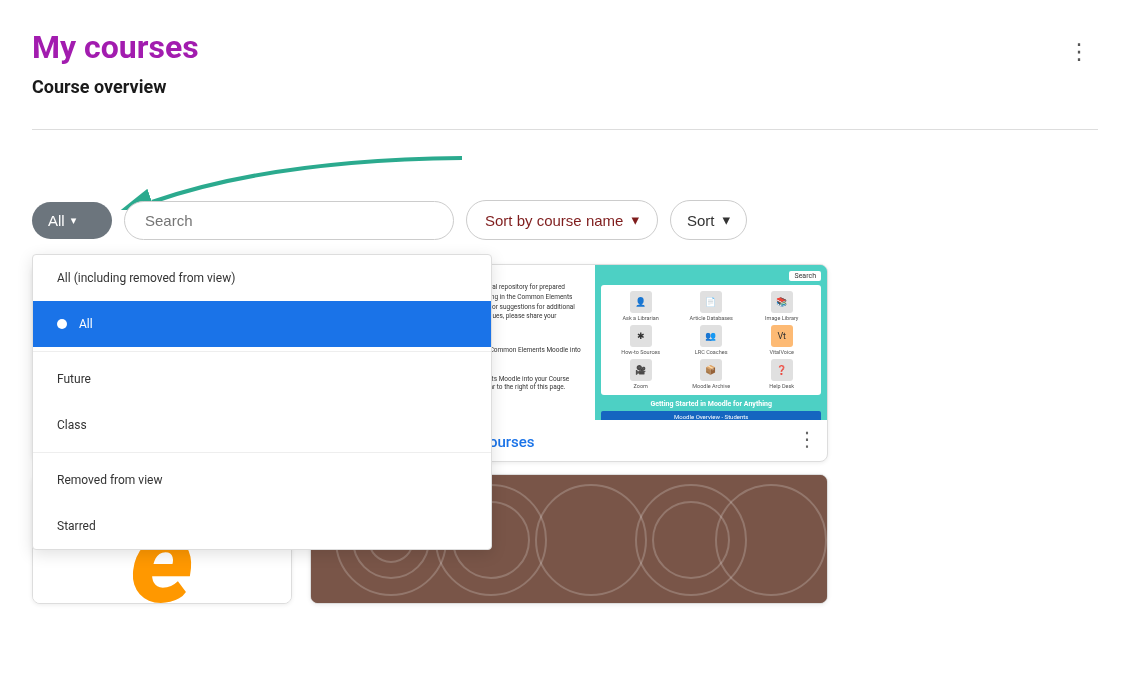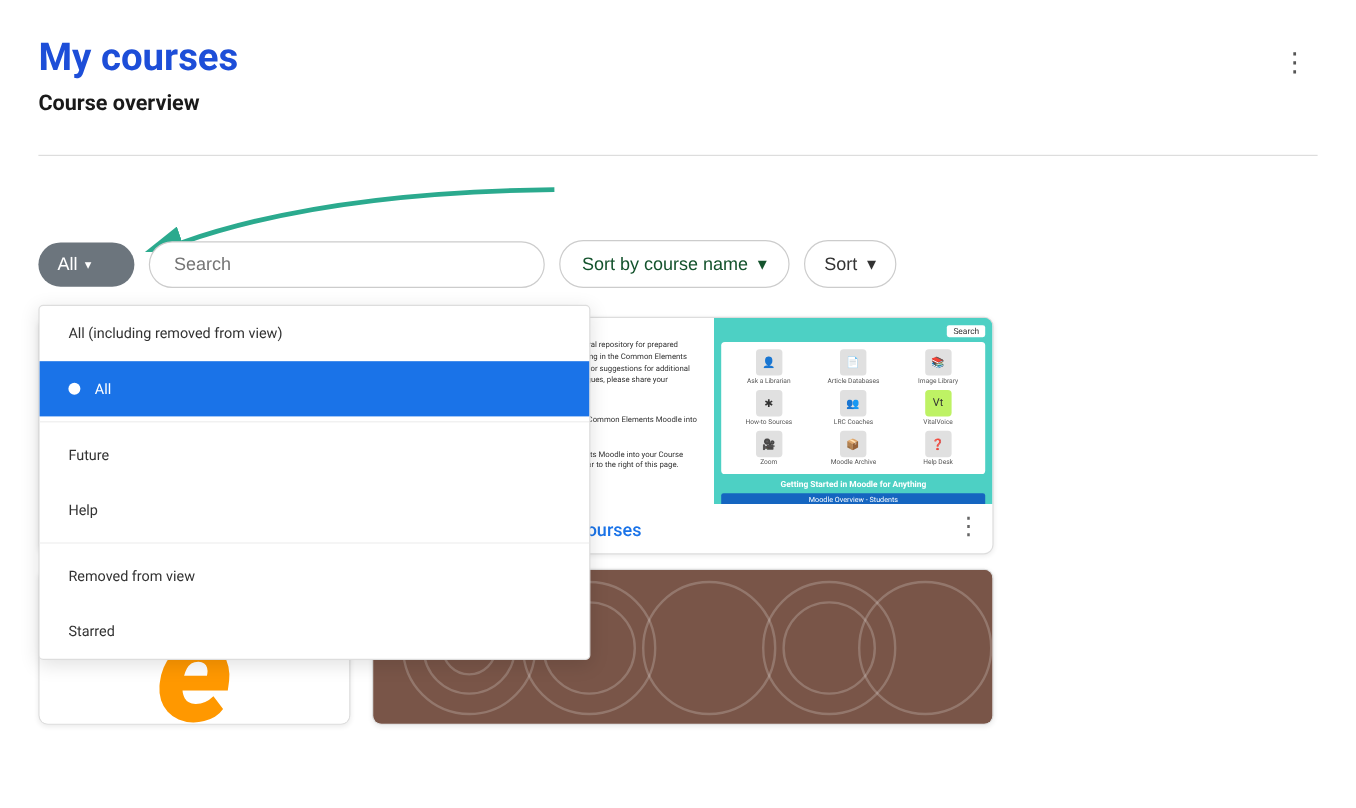--- a/index.html
+++ b/index.html
@@ -12,21 +12,21 @@
       overflow: hidden;
     }
 
     .page-container {
       padding: 28px 32px 0 32px;
     }
 
     .page-title {
       font-size: 32px;
       font-weight: 700;
-      color: #1d4ed8;
+      color: #a21caf;
       margin-bottom: 10px;
     }
 
     .section-title {
       font-size: 18px;
       font-weight: 700;
       color: #1a1a1a;
       margin-bottom: 32px;
     }
 
@@ -113,21 +113,21 @@
     .sort-dropdown-btn {
       border: 1.5px solid #ccc;
       border-radius: 24px;
       padding: 10px 18px;
       font-size: 15px;
       background: #fff;
       cursor: pointer;
       display: flex;
       align-items: center;
       gap: 8px;
-      color: #14532d;
+      color: #7f1d1d;
       white-space: nowrap;
     }
 
     .card-dropdown-btn {
       border: 1.5px solid #ccc;
       border-radius: 24px;
       padding: 10px 16px;
       font-size: 15px;
       background: #fff;
       cursor: pointer;
@@ -305,21 +305,21 @@
       </div>
       <div class="dropdown-item active">
         <span class="radio-dot"></span>
         <span>All</span>
       </div>
       <div class="dropdown-divider"></div>
       <div class="dropdown-item">
         <span>Future</span>
       </div>
       <div class="dropdown-item">
-        <span>Help</span>
+        <span>Class</span>
       </div>
       <div class="dropdown-divider"></div>
       <div class="dropdown-item">
         <span>Removed from view</span>
       </div>
       <div class="dropdown-item">
         <span>Starred</span>
       </div>
     </div>
   </div>
@@ -379,21 +379,21 @@
             </div>
             <div style="display:flex; flex-direction:column; align-items:center; gap:2px;">
               <div style="width:22px; height:22px; background:#e0e0e0; border-radius:3px; display:flex; align-items:center; justify-content:center; font-size:9px;">✱</div>
               <div style="font-size:5.5px; color:#555; text-align:center;">How-to Sources</div>
             </div>
             <div style="display:flex; flex-direction:column; align-items:center; gap:2px;">
               <div style="width:22px; height:22px; background:#e0e0e0; border-radius:3px; display:flex; align-items:center; justify-content:center; font-size:9px;">👥</div>
               <div style="font-size:5.5px; color:#555; text-align:center;">LRC Coaches</div>
             </div>
             <div style="display:flex; flex-direction:column; align-items:center; gap:2px;">
-              <div style="width:22px; height:22px; background:#bef264; border-radius:3px; display:flex; align-items:center; justify-content:center; font-size:9px;text-align:center;">Vt</div>
+              <div style="width:22px; height:22px; background:#fdba74; border-radius:3px; display:flex; align-items:center; justify-content:center; font-size:9px;text-align:center;">Vt</div>
               <div style="font-size:5.5px; color:#555; text-align:center;">VitalVoice</div>
             </div>
             <div style="display:flex; flex-direction:column; align-items:center; gap:2px;">
               <div style="width:22px; height:22px; background:#e0e0e0; border-radius:3px; display:flex; align-items:center; justify-content:center; font-size:9px;">🎥</div>
               <div style="font-size:5.5px; color:#555; text-align:center;">Zoom</div>
             </div>
             <div style="display:flex; flex-direction:column; align-items:center; gap:2px;">
               <div style="width:22px; height:22px; background:#e0e0e0; border-radius:3px; display:flex; align-items:center; justify-content:center; font-size:9px;">📦</div>
               <div style="font-size:5.5px; color:#555; text-align:center;">Moodle Archive</div>
             </div>

